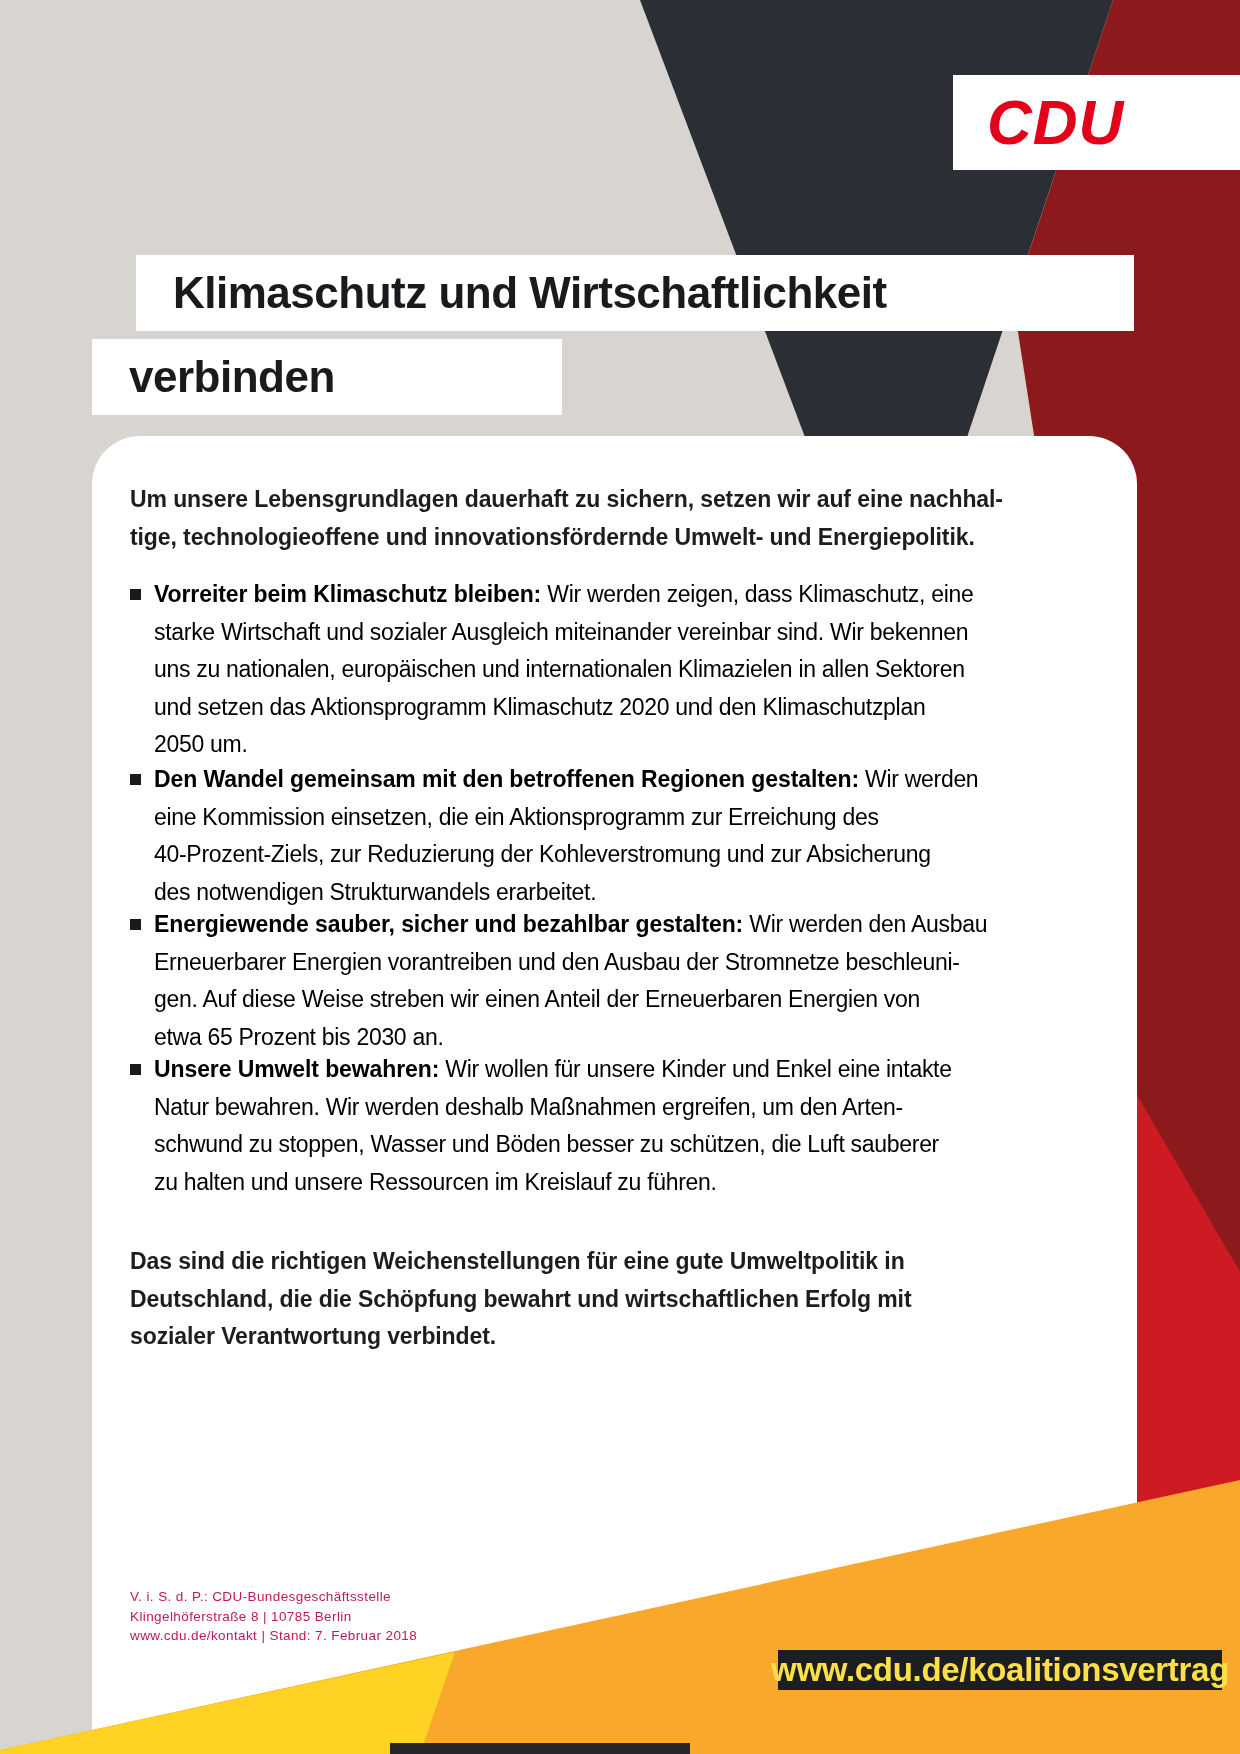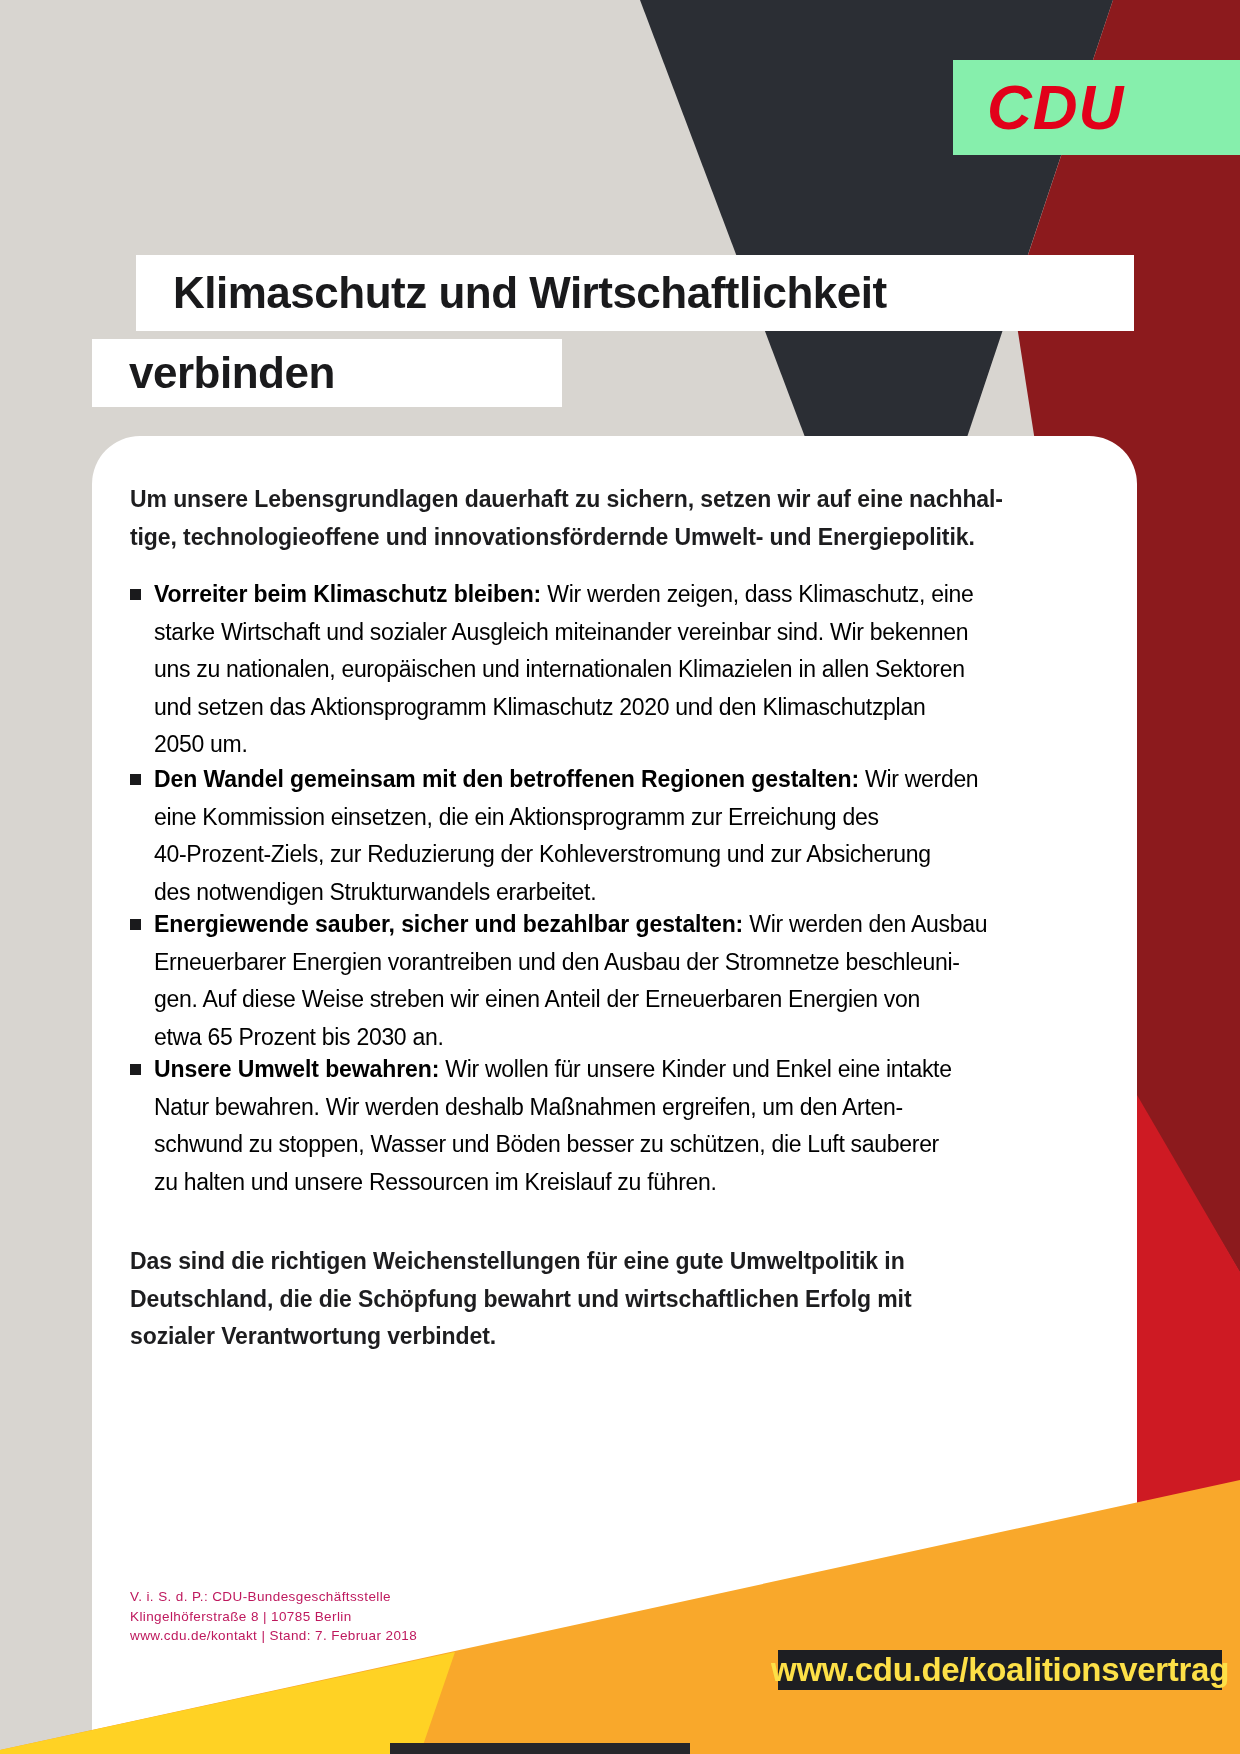--- a/index.html
+++ b/index.html
@@ -4,35 +4,35 @@
 <style>
   html,body{margin:0;padding:0;}
   body{
     width:1240px;height:1754px;position:relative;overflow:hidden;
     background:#d8d5d0;
     font-family:"Liberation Sans", sans-serif;
     -webkit-font-smoothing:antialiased;
   }
   .shapes{position:absolute;left:0;top:0;width:1240px;height:1754px;}
   .logo-box{
-    position:absolute;left:953px;top:60px;width:287px;height:95px;
-    background:#86efac;display:flex;align-items:center;
+    position:absolute;left:953px;top:75px;width:287px;height:95px;
+    background:#ffffff;display:flex;align-items:center;
   }
   .logo-text{
     font-weight:700;font-style:italic;font-size:62px;letter-spacing:1px;
     color:#e2001a;padding-left:34px;transform:scaleY(1.02);
   }
   .title-line{
     position:absolute;left:92px;background:#ffffff;
     display:flex;align-items:center;
     font-size:44px;font-weight:700;color:#1a1a1c;letter-spacing:-0.5px;
   }
   .title-line span{padding-left:37px;white-space:nowrap;}
   .title-1{top:255px;width:998px;height:76px;margin-left:44px;}
-  .title-2{top:339px;width:470px;height:68px;}
+  .title-2{top:339px;width:470px;height:76px;}
   .card{
     position:absolute;left:92px;top:425px;width:1045px;height:1329px;
     background:#ffffff;border-radius:48px 48px 0 0;margin-top:11px;
   }
   .card-text{position:absolute;left:38px;width:968px;color:#1d1d1f;}
   .para{
     font-size:23px;line-height:37.5px;letter-spacing:-0.2px;
     white-space:pre-line;
   }
   .para.bold{font-weight:700;letter-spacing:-0.1px;}

